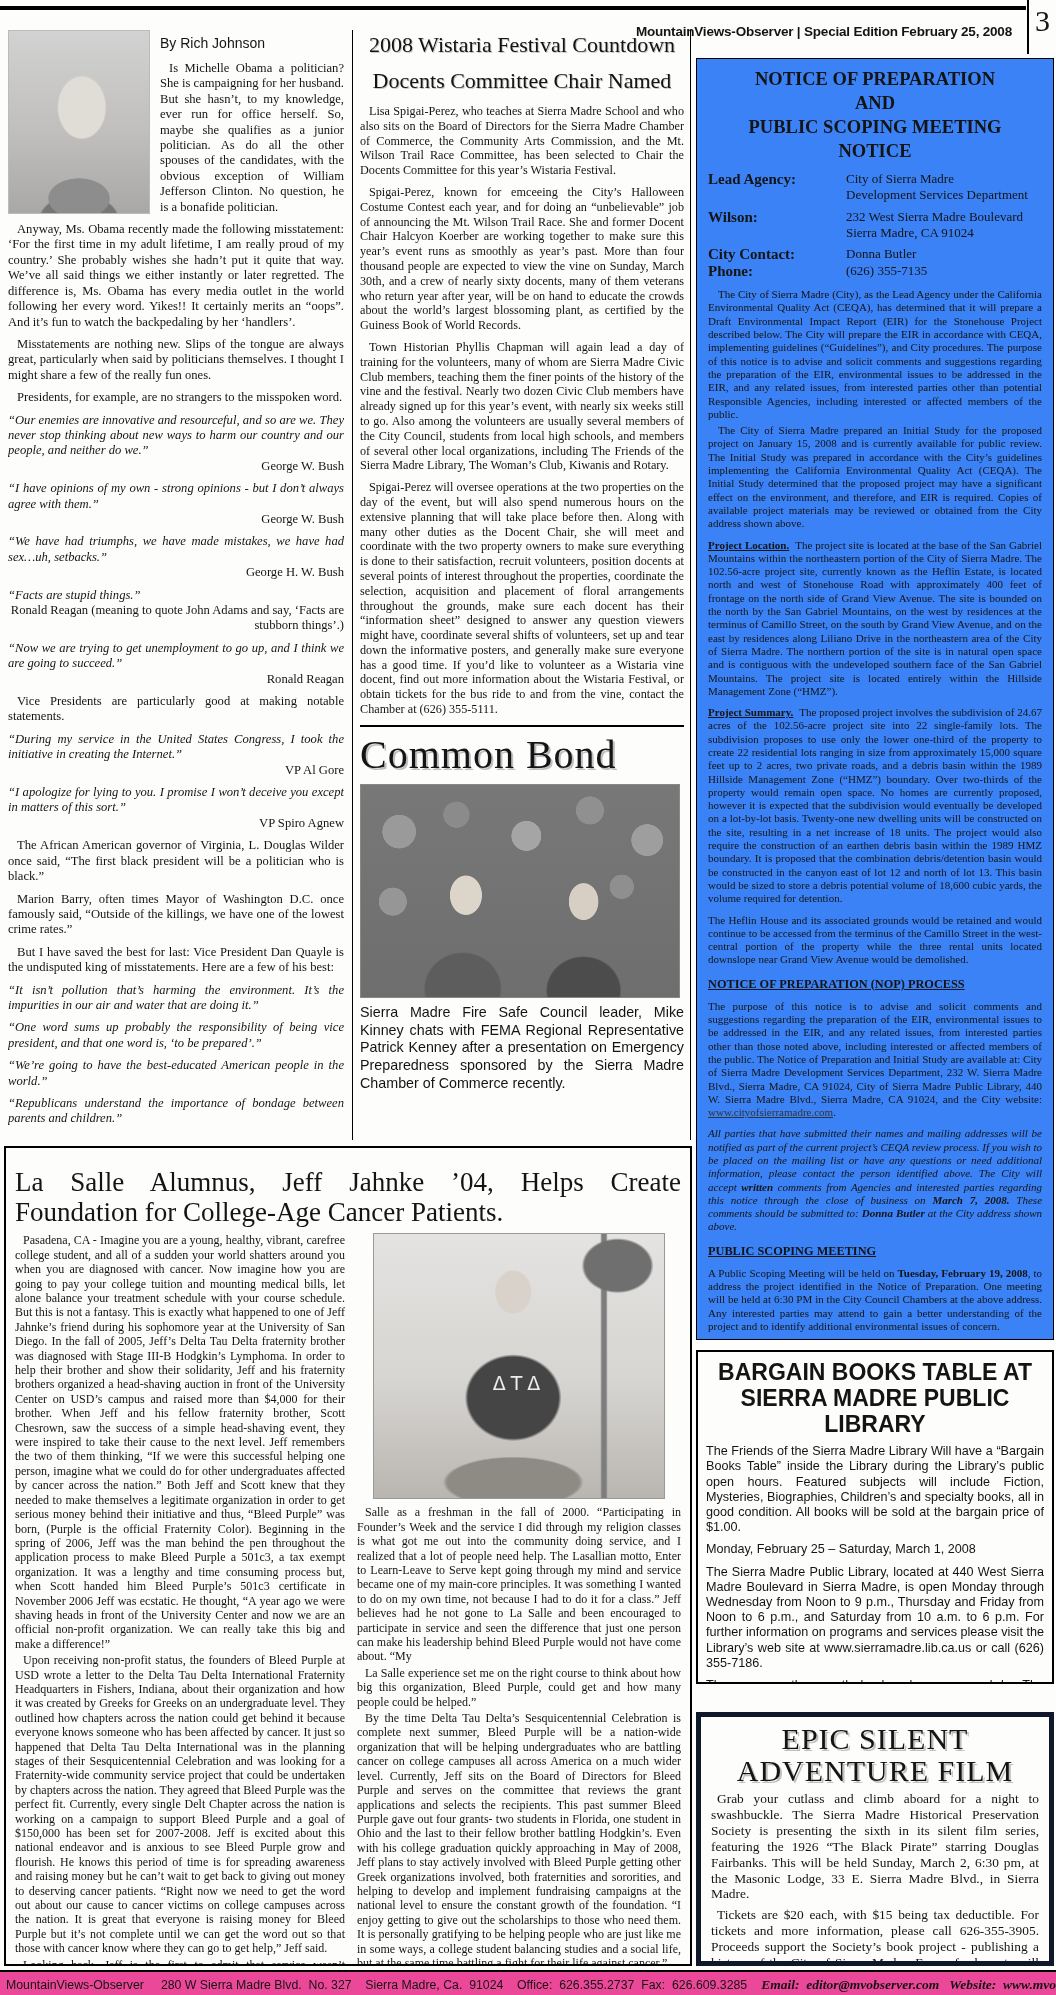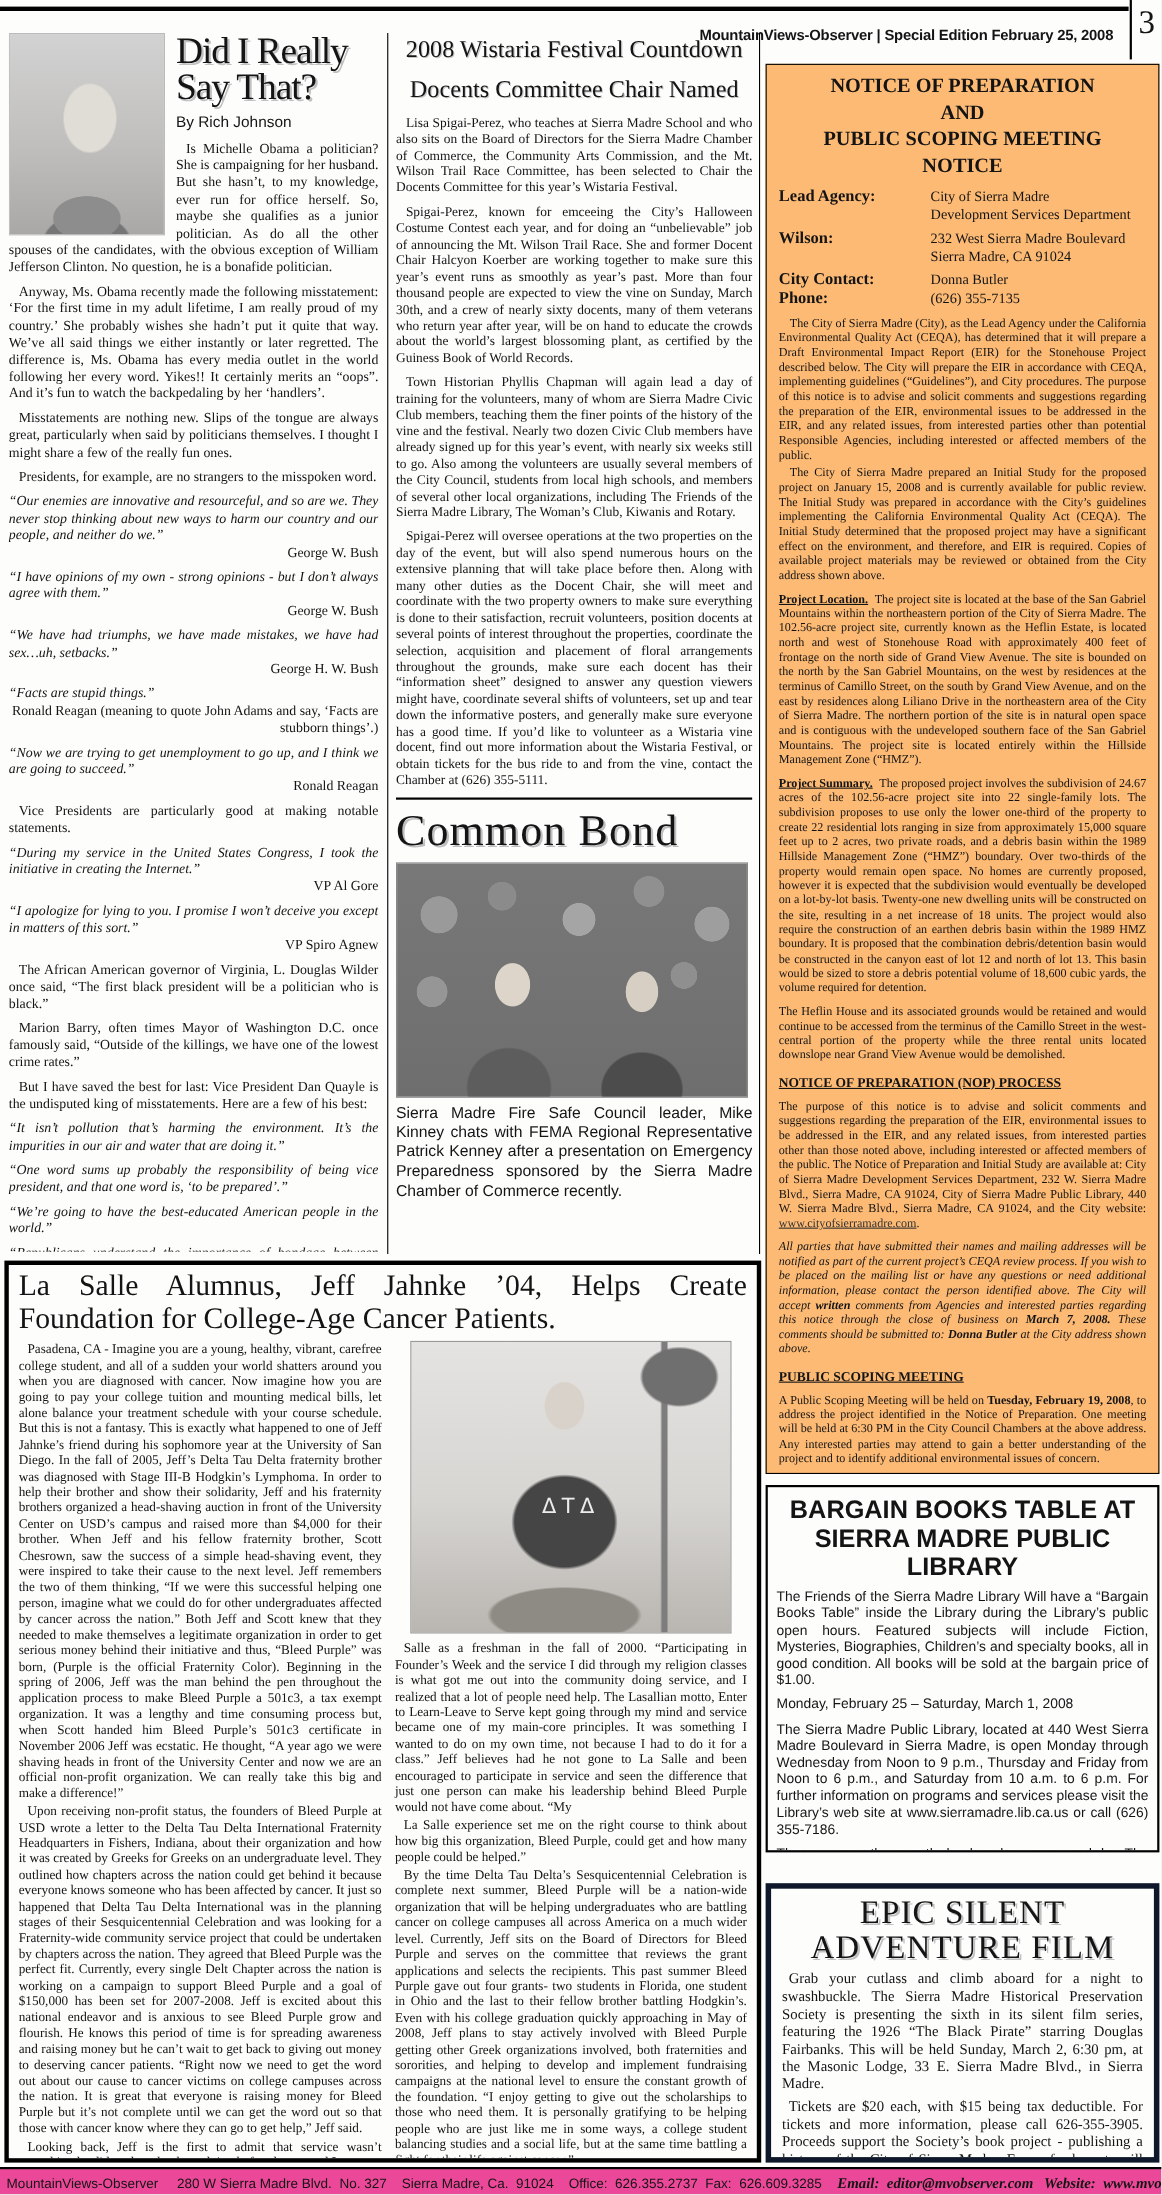--- a/index.html
+++ b/index.html
@@ -50,21 +50,21 @@
        radial-gradient(circle 16px at 52% 24%, #a5a5a5 92%, transparent 95%),
        radial-gradient(circle 15px at 72% 12%, #909090 92%, transparent 95%),
        radial-gradient(circle 17px at 90% 26%, #9e9e9e 92%, transparent 95%),
        radial-gradient(circle 13px at 82% 48%, #8f8f8f 92%, transparent 95%),
        radial-gradient(circle 15px at 10% 55%, #969696 92%, transparent 95%),
        linear-gradient(180deg,#787878 0%,#6e6e6e 100%);}
   .cb-caption{font-family:"Liberation Sans",sans-serif;font-size:14.3px;line-height:17.8px;
               text-align:justify;margin-top:6px;}
 
   
-  .notice-box{position:absolute;left:696px;top:58px;width:358px;height:1282px;background:#fdba74;
+  .notice-box{position:absolute;left:696px;top:58px;width:358px;height:1282px;background:#3b82f6;
               border:1px solid #000;box-sizing:border-box;padding:8px 11px;overflow:hidden;}
   .notice-title{text-align:center;font-weight:bold;font-size:18.5px;line-height:1.3;margin-bottom:8px;}
   .nf{display:flex;margin-top:5px;}
   .nf-label{flex:none;width:138px;font-weight:bold;font-size:15px;}
   .nf-val{font-size:13px;line-height:1.25;}
   .nf-val-big{font-weight:bold;font-size:17px;}
   .np{font-size:11px;line-height:13.3px;text-align:justify;margin-top:8px;}
   .np-ind{text-indent:10px;}
   .nh{font-weight:bold;text-decoration:underline;margin-right:6px;}
   .nsh{font-weight:bold;text-decoration:underline;font-size:12.3px;margin-top:10px;}
@@ -79,22 +79,22 @@
   .bargain-box .bp{font-size:12.6px;line-height:15.2px;text-align:justify;margin:7px 0 0;}
 
   
   .epic-box{position:absolute;left:696px;top:1712px;width:358px;height:254px;border:5px solid #0f172a;
             box-sizing:border-box;padding:4px 10px;overflow:hidden;}
   .epic-title{text-align:center;font-weight:normal;font-size:30px;line-height:1.05;letter-spacing:1px;
               text-shadow:2px 2px 0 #c0c0c0;margin:2px 0 4px;}
   .epic-box .ep{font-size:13.4px;line-height:15.9px;text-align:justify;margin:5px 0 0;text-indent:6px;}
 
   
-  .lasalle-box{position:absolute;left:4px;top:1146px;width:688px;height:820px;border:4px solid #000000;
-               box-sizing:border-box;padding:4px 9px;overflow:hidden;}
+  .lasalle-box{position:absolute;left:4px;top:1146px;width:688px;height:820px;border:2px solid #000000;
+               box-sizing:border-box;padding:20px 9px;overflow:hidden;}
   .ls-title1{font-weight:normal;font-size:27px;margin:0;line-height:1.1;
              text-align:justify;text-align-last:justify;}
   .ls-title2{font-weight:normal;font-size:27px;margin:0 0 6px;line-height:1.1;}
   .ls-cols{display:flex;gap:12px;}
   .ls-left{width:330px;flex:none;}
   .ls-right{flex:1;min-width:0;}
   .ls-p{font-size:12px;line-height:14.4px;text-align:justify;text-indent:8px;margin:0 0 2px;}
   .jeff-photo{position:relative;width:290px;height:264px;margin:0 auto 6px;border:1px solid #999;
      background:
        radial-gradient(ellipse 60px 46px at 84% 12%, #6f6f6f 55%, transparent 60%),
@@ -121,21 +121,20 @@
 
   <div class="topbar"></div>
   <div class="pagenum-rule"></div>
   <div class="pagenum">3</div>
   <div class="masthead">MountainViews-Observer | Special Edition  February 25, 2008</div>
   <div class="vrule vr1"></div>
   <div class="vrule vr2"></div>
 
   <div class="col-left">
     <div class="portrait"></div>
-    <h1 class="diq-title"><span>Did I Really</span><br><span>Say That?</span></h1>
     <div class="diq-by">By Rich Johnson</div>
 
     <div class="p">Is Michelle Obama a politician? She is campaigning for her husband.  But she hasn’t, to my knowledge, ever run for office herself.  So, maybe she qualifies as a junior politician. As do all the other spouses of the candidates, with the obvious exception of William Jefferson Clinton. No question, he is a bonafide politician.</div>
     <div class="p">Anyway, Ms. Obama recently made the following misstatement: ‘For the first time in my adult lifetime, I am really proud of my country.’ She probably wishes she hadn’t put it quite that way. We’ve all said things we either instantly or later regretted. The difference is, Ms. Obama has every media outlet in the world following her every word. Yikes!!  It certainly merits an “oops”.  And it’s fun to watch the backpedaling by her ‘handlers’.</div>
     <div class="p">Misstatements are nothing new. Slips of the tongue are always great, particularly when said by politicians themselves. I thought I might share a few of the really fun ones.</div>
     <div class="p">Presidents, for example, are no strangers to the misspoken word.</div>
     <div class="qb"><span class="qt">“Our enemies are innovative and resourceful, and so are we. They never stop thinking about new ways to harm our country and our people, and neither do we.”</span><span class="qa">George W. Bush</span></div>
     <div class="qb"><span class="qt">“I have opinions of my own - strong opinions - but I don’t always agree with them.”</span><span class="qa">George W. Bush</span></div>
     <div class="qb"><span class="qt">“We have had triumphs, we have made mistakes, we have had sex…uh, setbacks.”</span><span class="qa">George H. W. Bush</span></div>
     <div class="qb"><span class="qt">“Facts are stupid things.”</span><span class="qa">Ronald Reagan (meaning to quote John Adams and say, ‘Facts are stubborn things’.)</span></div>

